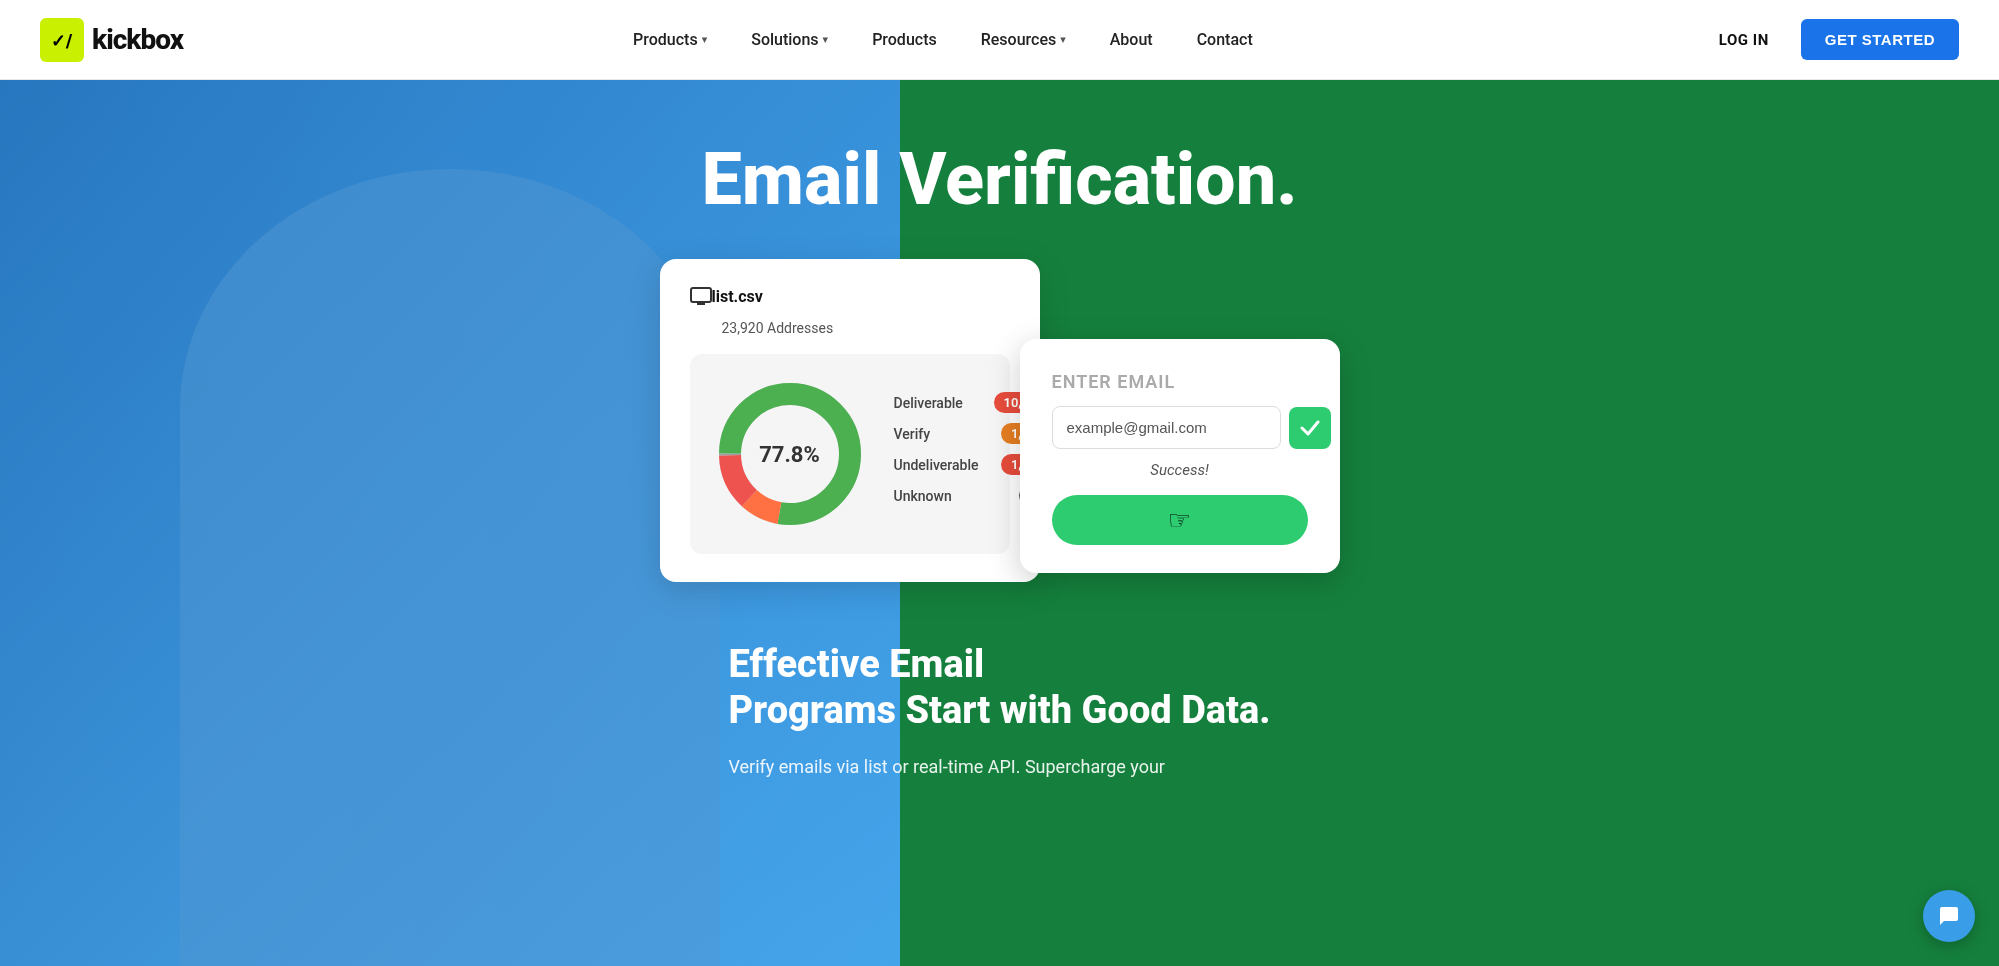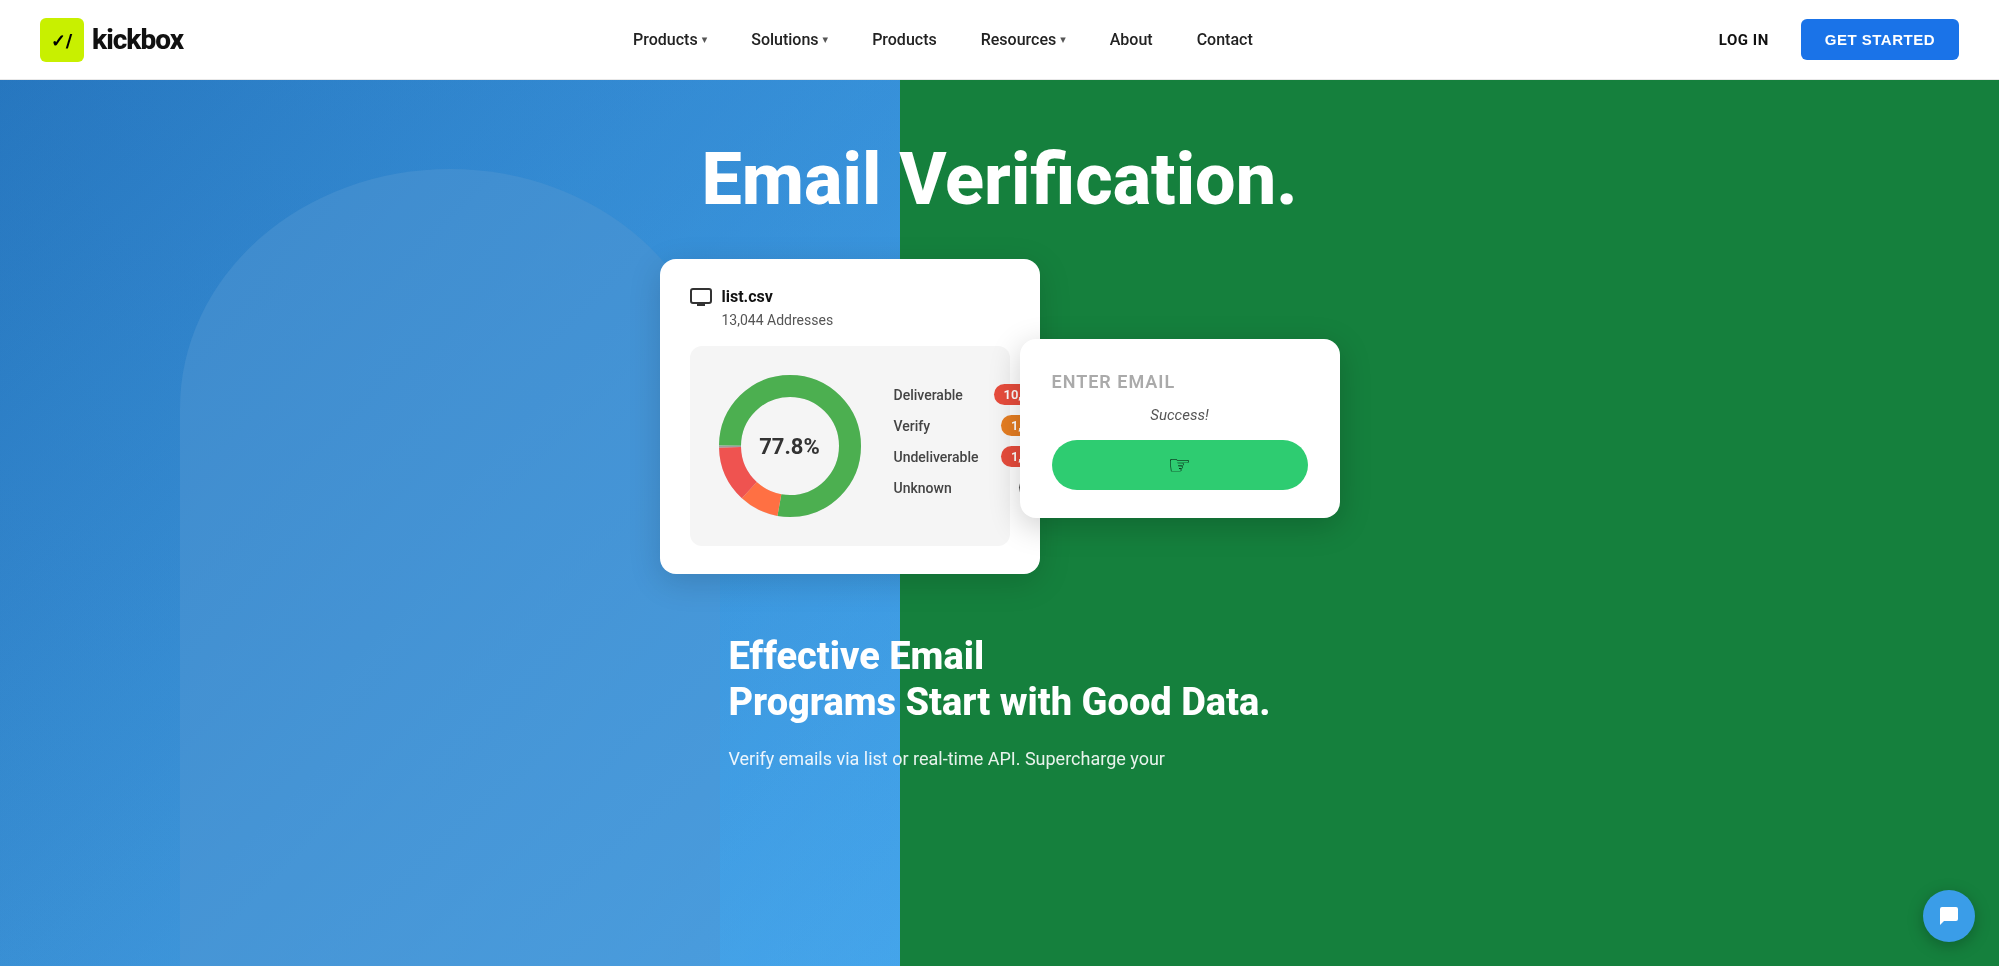--- a/index.html
+++ b/index.html
@@ -129,23 +129,21 @@
       background: #fff;
       border-radius: 16px;
       padding: 28px 30px;
       width: 380px;
       box-shadow: 0 8px 32px rgba(0,0,0,0.15);
       position: relative;
       z-index: 2;
     }
     .csv-card-header {
       display: flex;
-      align-items: center;
-      gap: 10px;
-      margin-bottom: 6px;
+      margin-bottom: 14px;
     }
     .file-name {
       font-size: 16px; font-weight: 700; color: #111;
     }
     .address-count {
       font-size: 14px; color: #555;
       margin-bottom: 18px;
       padding-left: 32px;
     }
 
@@ -342,21 +340,21 @@
 
       <div class="csv-card">
         <div class="csv-card-header">
           <svg width="22" height="18" viewBox="0 0 22 18">
             <rect x="1" y="1" width="20" height="14" rx="2" fill="none" stroke="#333" stroke-width="2"></rect>
             <line x1="11" y1="15" x2="11" y2="17" stroke="#333" stroke-width="2"></line>
             <line x1="7" y1="17" x2="15" y2="17" stroke="#333" stroke-width="2"></line>
           </svg>
           <span class="file-name">list.csv</span>
         </div>
-        <div class="address-count">13,044 Addresses</div>
+        <div class="address-count">23,920 Addresses</div>
 
         <div class="donut-area">
           <div class="donut-container">
             <svg class="donut-svg" viewBox="0 0 160 160">
 
               <circle cx="80" cy="80" r="60" fill="none" stroke="#e0e0e0" stroke-width="22"></circle>
 
               <circle cx="80" cy="80" r="60" fill="none" stroke="#4caf50" stroke-width="22" stroke-dasharray="293.1 83.89" stroke-dashoffset="94.25" transform="rotate(-90 80 80)"></circle>
 
               <circle cx="80" cy="80" r="60" fill="none" stroke="#ff7043" stroke-width="22" stroke-dasharray="33.93 343.06" stroke-dashoffset="-198.85" transform="rotate(-90 80 80)"></circle>
@@ -385,20 +383,28 @@
               <span class="stat-label">Unknown</span>
               <span class="stat-badge" style="background:#555;">45</span>
             </div>
           </div>
         </div>
       </div>
 
       <div class="email-card">
         <div class="enter-email-label">ENTER EMAIL</div>
 
+        <div class="email-input-row">
+          <input type="text" class="email-input" value="example@gmail.com" readonly="" placeholder="example@gmail.com" style="">
+          <div class="check-btn">
+            <svg width="20" height="16" viewBox="0 0 20 16">
+              <polyline points="2,8 8,14 18,2" fill="none" stroke="white" stroke-width="3" stroke-linecap="round" stroke-linejoin="round"></polyline>
+            </svg>
+          </div>
+        </div>
 
         <div class="success-text">Success!</div>
 
         <button class="verify-btn">
           <span style="font-size:26px;">☞</span>
         </button>
       </div>
     </div>
 
     <div class="hero-bottom">

